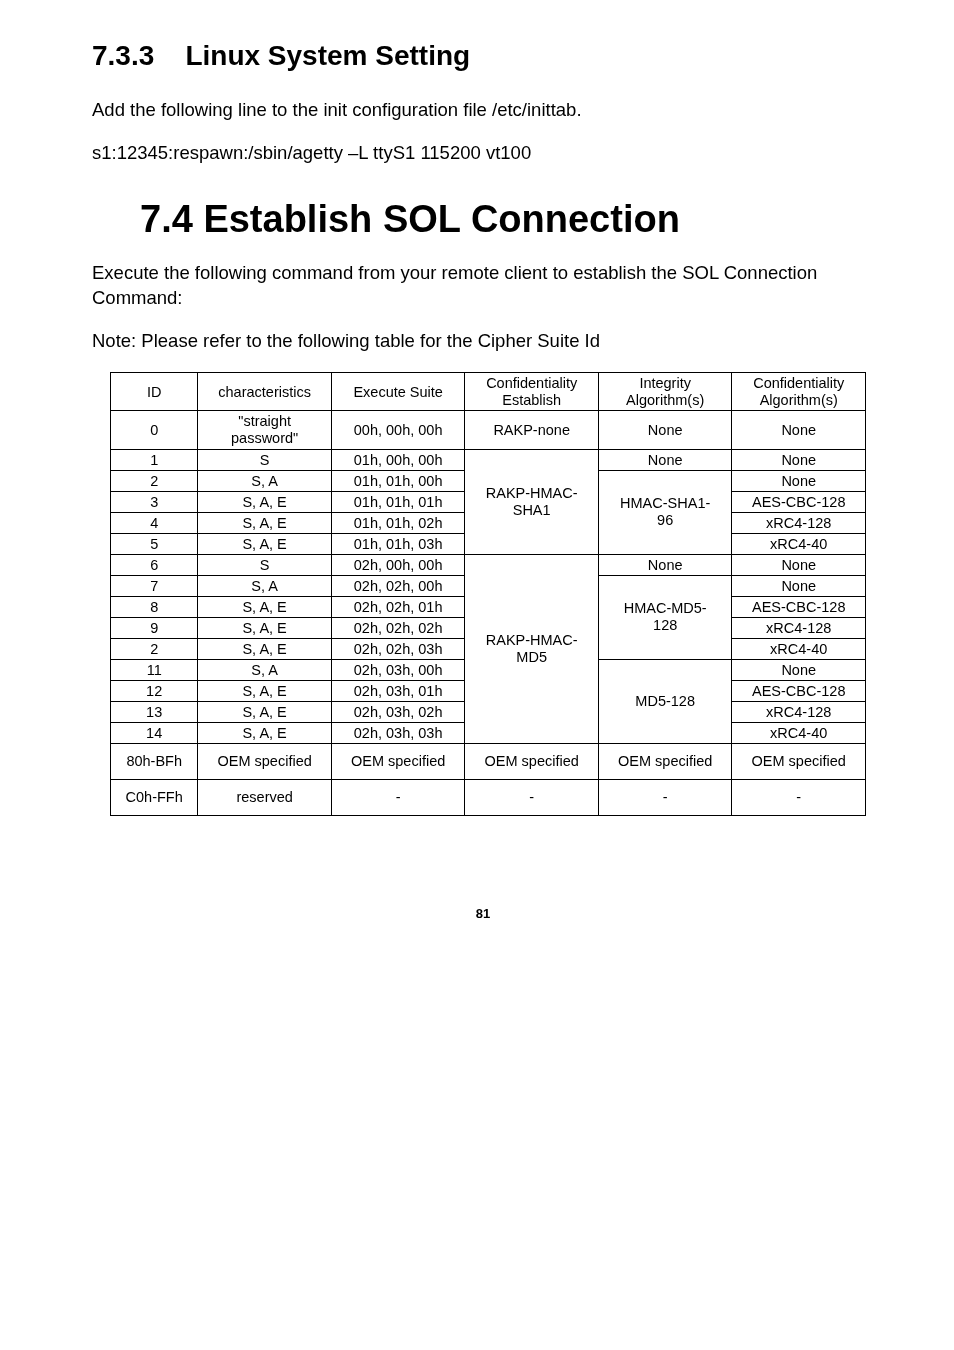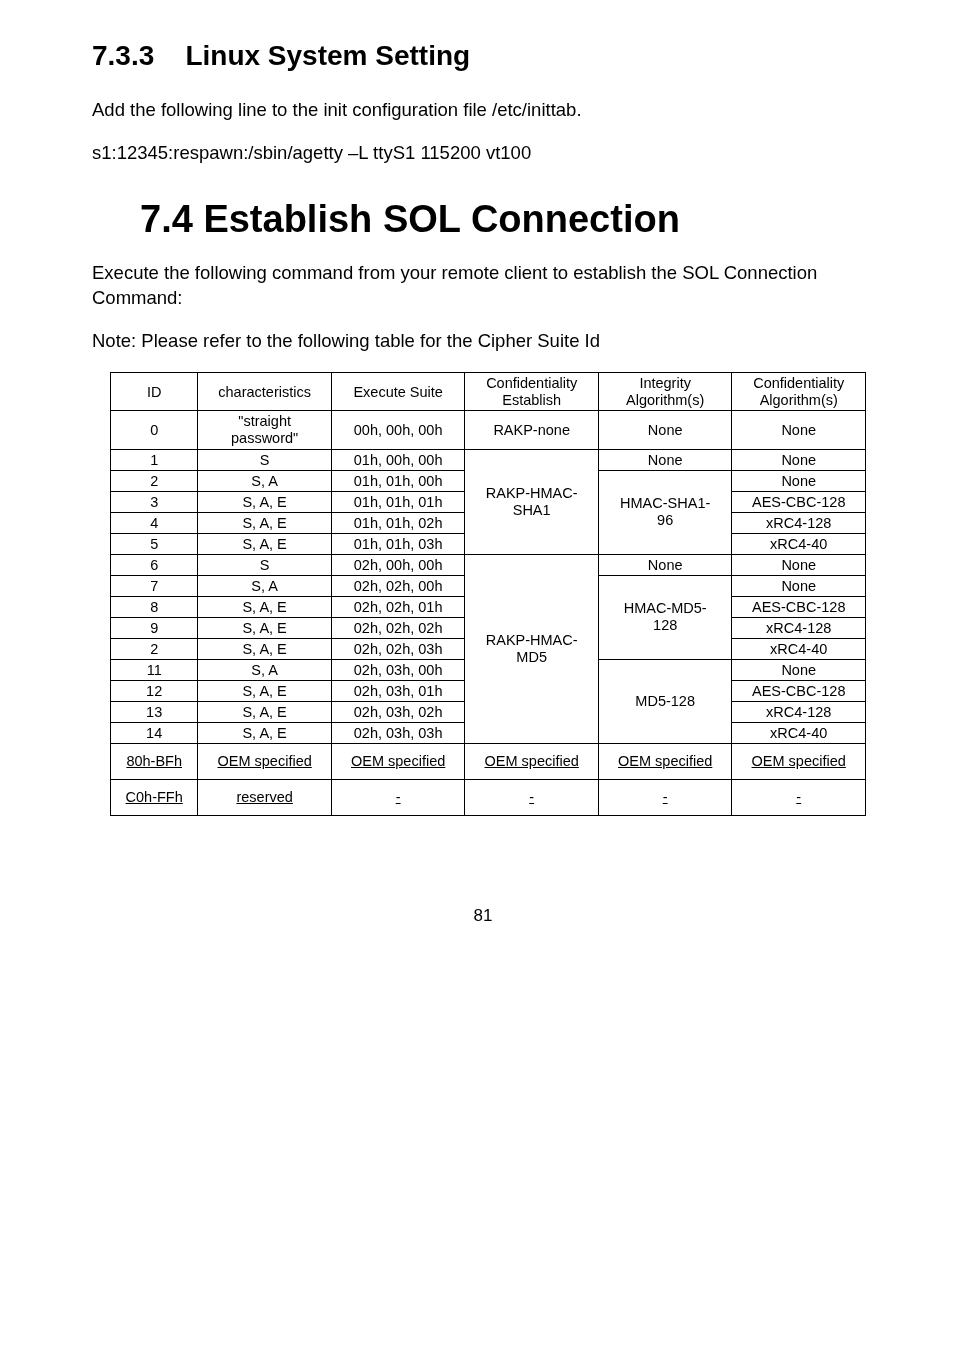--- a/index.html
+++ b/index.html
@@ -6,22 +6,22 @@
   html, body { width: 954px; background: #fff; font-family: Arial, Helvetica, sans-serif; color: #000; }
   .page { padding: 40px 80px 40px 92px; }
   h2.section { font-size: 28px; font-weight: bold; margin-bottom: 26px; }
   h1.chapter { font-size: 38px; font-weight: bold; margin-top: 32px; margin-bottom: 20px; margin-left: 48px; }
   p { font-size: 18.5px; line-height: 1.35; margin-bottom: 18px; }
   .indent { padding-left: 56px; }
   table.cipher { border-collapse: collapse; width: 100%; margin-top: 10px; margin-bottom: 16px; }
   table.cipher th, table.cipher td { border: 1px solid #000; font-size: 14.5px; text-align: center; vertical-align: middle; padding: 2px 6px; }
   table.cipher th { font-weight: normal; }
   .hdr-top, .hdr-bot { display: block; line-height: 1.15; }
-  .tall td { height: 36px; text-decoration: underline; }
-  .pagenum { text-align: center; font-size: 17px; margin-top: 90px; }
+  .tall td { height: 36px; }
+  .pagenum { text-align: center; font-size: 13px; margin-top: 90px; font-weight: bold; }
   .tbl-wrap { padding-left: 18px; padding-right: 8px; }
 </style>
 </head>
 <body>
 
 <div class="page">
 
   <h2 class="section">
     <span>7.3.3</span>&nbsp;&nbsp;&nbsp;&nbsp;<span>Linux System Setting</span>
   </h2>

